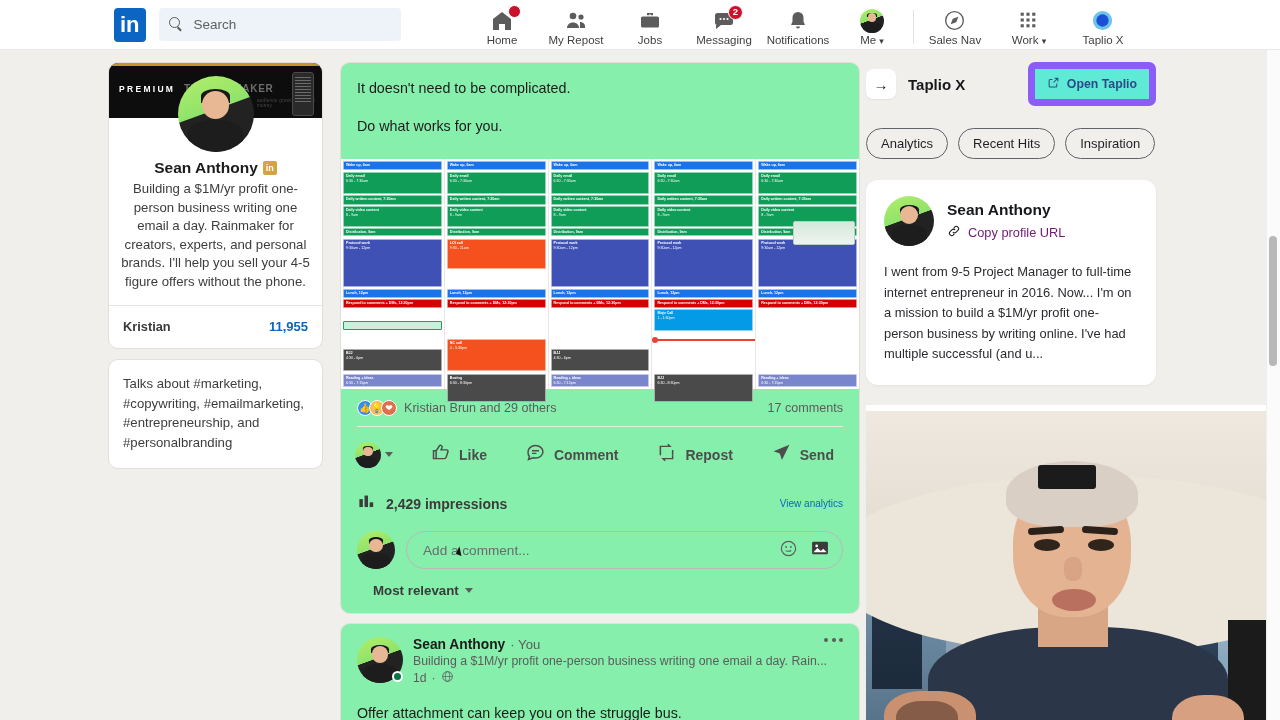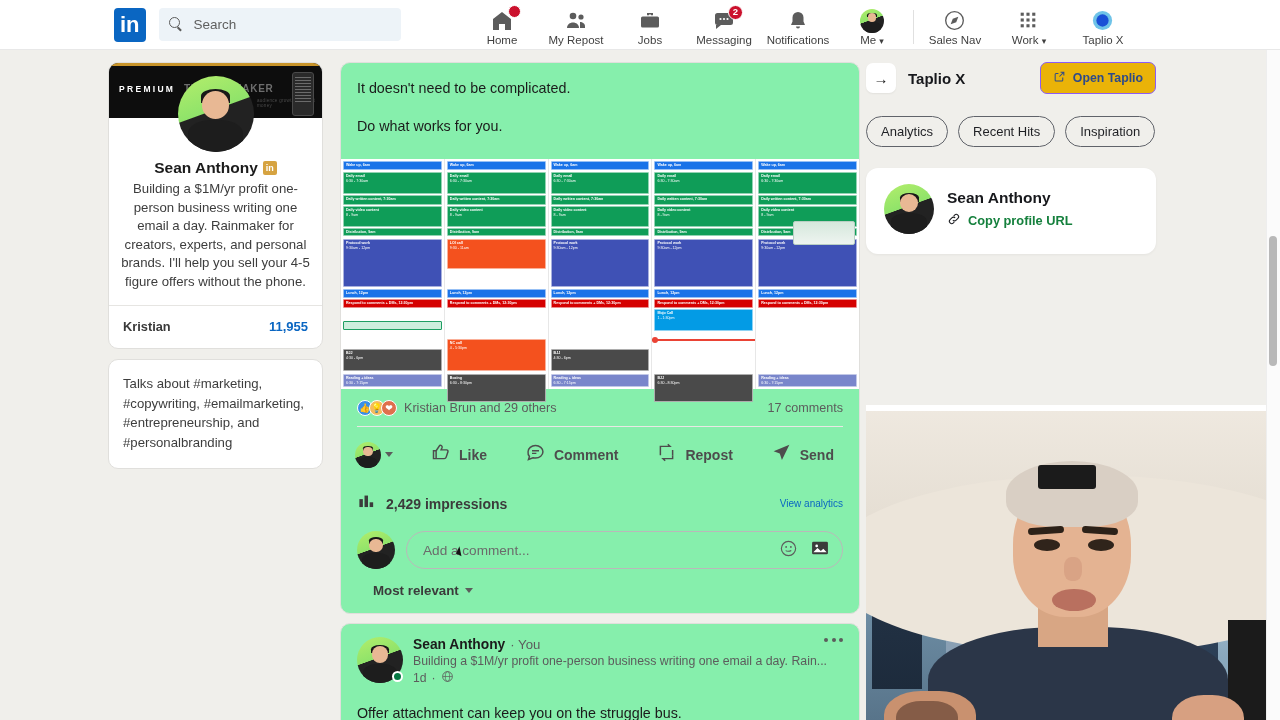--- a/index.html
+++ b/index.html
@@ -177,31 +177,31 @@
   .post2-body p { margin-bottom: 16px; }
 
   
   .right-col { position: absolute; left: 866px; top: 62px; width: 290px; }
   .tx-header { display:flex; align-items:center; gap:12px; }
   .tx-back { width:30px;height:30px;background:#fff;border-radius:7px;display:flex;
       align-items:center;justify-content:center;font-size:15px;color:#1a1a1a;cursor:pointer;
       box-shadow:0 1px 2px rgba(0,0,0,.06);}
   .tx-title { font-size:15px; font-weight:700; color:#17181c; }
   .tx-open { margin-left:auto; display:flex; align-items:center; gap:7px;
-      border:1px solid #8b5cf6; color:#2d4a8a; background:#eab308; border-radius:7px;
+      border:7px solid #8b5cf6; color:#2d4a8a; background:#5eead4; border-radius:7px;
       padding: 7px 12px; font-size:12.3px; font-weight:600; cursor:pointer; }
   .tx-chips { display:flex; gap:10px; margin-top: 22px; }
   .chip { border:1px solid #60636a; border-radius:18px; padding: 7px 14px; font-size:13px;
       color:#1f2024; background:transparent; cursor:pointer; font-weight:500;}
   .tx-card { margin-top: 21px; background:#fff; border-radius:12px; padding: 16px 18px 20px;
       box-shadow: 0 1px 3px rgba(0,0,0,.05); }
   .tx-prof { display:flex; align-items:center; gap:13px; }
   .tx-prof-name { font-size:15.5px; font-weight:700; color:#17181c; }
   .tx-copy { display:flex; align-items:center; gap:7px; margin-top:5px; font-size:12.8px;
-      color:#15803d; font-weight:700; cursor:pointer;justify-content:center;}
+      color:#701a75; font-weight:400; cursor:pointer;justify-content:center;}
   .tx-bio { margin-top:16px; font-size:12.9px; color:#2b2c30; line-height:20.5px; }
 
   
   .webcam { position:absolute; left:866px; top:405px; width:414px; height:315px;
       overflow:hidden; background:#cfd6da; }
   .wc-ceiling { position:absolute; left:0; top:0; width:100%; height:118px;
       background: linear-gradient(180deg,#efe9e0 0%, #e5ded3 100%); }
   .wc-ceil-curve { position:absolute; left:-40px; top:70px; width:520px; height:180px;
       border-radius:50%; background:#ece5da; }
   .wc-windowL { position:absolute; left:0; top:18px; width:160px; height:297px;
@@ -737,20 +737,21 @@
           <span class="tx-copy">
             <span>
               <svg viewBox="0 0 24 24" width="14" height="14">
                   <path fill="none" stroke="#1f2024" stroke-width="1.8" d="M10 14a4 4 0 0 0 5.7 0l3-3a4 4 0 0 0-5.7-5.7L11.5 7M14 10a4 4 0 0 0-5.7 0l-3 3a4 4 0 0 0 5.7 5.7L12.5 17"></path>
                 </svg>
             </span>
             <span>Copy profile URL</span>
           </span>
         </span>
       </div>
+      <div class="tx-bio">I went from 9-5 Project Manager to full-time internet entrepreneur in 2016. Now... I'm on a mission to build a $1M/yr profit one-person business by writing online. I've had multiple successful (and u...</div>
     </div>
   </div>
 
   <div class="webcam">
     <div class="wc-windowL"></div>
     <div class="wc-bldgL"></div>
     <div class="wc-bldgL2"></div>
     <div class="wc-bright"></div>
     <div class="wc-windowR"></div>
     <div class="wc-bldgR"></div>

